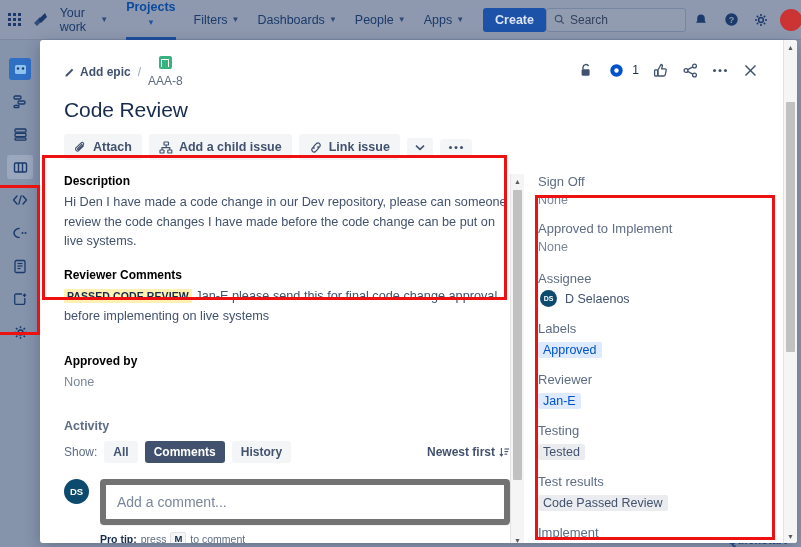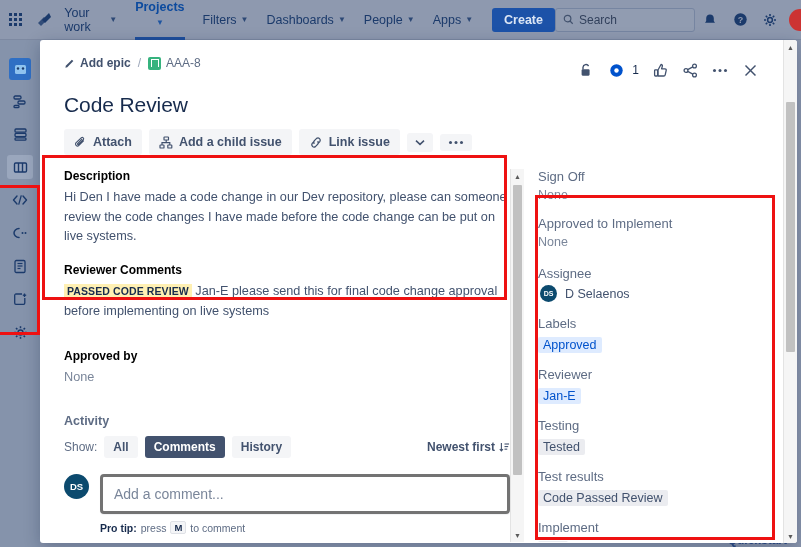--- a/index.html
+++ b/index.html
@@ -32,21 +32,21 @@
   }
   .nav-item.active { color:#0c4a9e; font-weight:600;flex-direction:column; }
   .nav-item.active::after {
     content:""; position:absolute; left:9px; right:9px; bottom:0; height:3px; background:#1f4f9c;
   }
   .caret { font-size: 8px; opacity:.85; }
   .create-btn {
     margin-left: 10px; background:#1c52a8; color:#dce6f5; font-size:12.5px;
     font-weight:600; padding:5px 12px; border-radius:3px;
   }
-  .nav-right { margin-left:auto; display:flex; align-items:center; gap:0px; padding-right:1px; }
+  .nav-right { margin-left:auto; display:flex; align-items:center; gap:0px; padding-right:10px; }
   .searchbox {
     width:140px; height:24px; border:1px solid #7685a1; border-radius:3px;
     display:flex; align-items:center; gap:5px; padding:0 7px; color:#32415c; font-size:12px;
     background: rgba(255,255,255,0.03);
   }
   .nav-ico { width:30px; height:40px; display:flex; align-items:center; justify-content:center; color:#1b3a6b; }
   .nav-avatar { width:22px; height:22px; border-radius:50%; background:#c33; margin-left:4px; margin-right:-11px; }
 
   
   .leftrail {
@@ -72,21 +72,21 @@
     position:absolute; left:40px; top:40px; width:757px; height:503px;
     background:#fff; box-shadow:0 4px 16px rgba(9,30,66,.28); border-radius:3px;
     overflow:hidden;
   }
   .modal-inner { position:absolute; inset:0 14px 0 0; }
 
   .modal-head { padding: 16px 20px 0 24px; display:flex; align-items:flex-start; }
   .breadcrumb { display:flex; align-items:center; gap:7px; font-size:12px; color:#42526e; }
   .crumb-link { color:#42526e; display:flex; align-items:center; gap:5px; font-weight:600; }
   .crumb-sep { color:#9aa5b8; }
-  .crumb-key { display:flex; align-items:center; gap:5px; color:#5e6c84; }
+  .crumb-key { display:flex; align-items:center; gap:5px; color:#5e6c84;flex-direction:column; }
   .story-ico {
     width:13px;height:13px;background:#36b37e;border-radius:2px;
     display:flex;align-items:center;justify-content:center;
   }
   .story-ico::after{content:"";width:6px;height:7px;border:1.6px solid #fff;border-bottom:none;}
   .head-actions { margin-left:auto; display:flex; align-items:center; gap:4px; color:#42526e; padding-top:1px; }
   .hico { width:26px;height:26px;display:flex;align-items:center;justify-content:center;border-radius:3px; }
   .watch-count { font-size:12px; color:#172b4d; margin-left:-1px; margin-right:4px; }
 
   .issue-title {
@@ -119,21 +119,21 @@
   .pill { font-size:12px; font-weight:600; color:#42526e; background:#f4f5f7; padding:4px 9px; border-radius:3px; }
   .pill.on { background:#42526e; color:#fff; }
   .sortby { margin-left:auto; font-size:12px; color:#42526e; font-weight:600; display:flex; align-items:center; gap:4px; }
 
   .avatar { width:25px;height:25px;border-radius:50%;background:#0c4a6e;color:#fff;
             font-size:9.5px;font-weight:700;display:flex;align-items:center;justify-content:center;flex:0 0 auto; }
   .avatar.sm { width:17px;height:17px;font-size:7px; }
 
   .comment-row { display:flex; gap:11px; margin-top:16px; }
   .comment-box {
-    flex:1; border:3px solid #737373; border-radius:4px; padding:9px 11px;
+    flex:1; border:6px solid #737373; border-radius:4px; padding:9px 11px;
     color:#7a869a; font-size:14px; box-shadow:0 1px 1px rgba(9,30,66,.06);
   }
   .protip { font-size:10.5px; color:#5e6c84; margin:7px 0 0 36px; display:flex; align-items:center; gap:4px; }
   .protip b { color:#172b4d; }
   .key { background:#f4f5f7; border:1px solid #dfe1e6; border-radius:2px; padding:0 3px; font-weight:700; color:#172b4d; font-size:9.5px; }
   .cmt { display:flex; gap:11px; margin-top:14px; }
   .cmt-name { font-size:12px; color:#172b4d; font-weight:700; }
 
   
   .sfld { margin-bottom:14px; }

